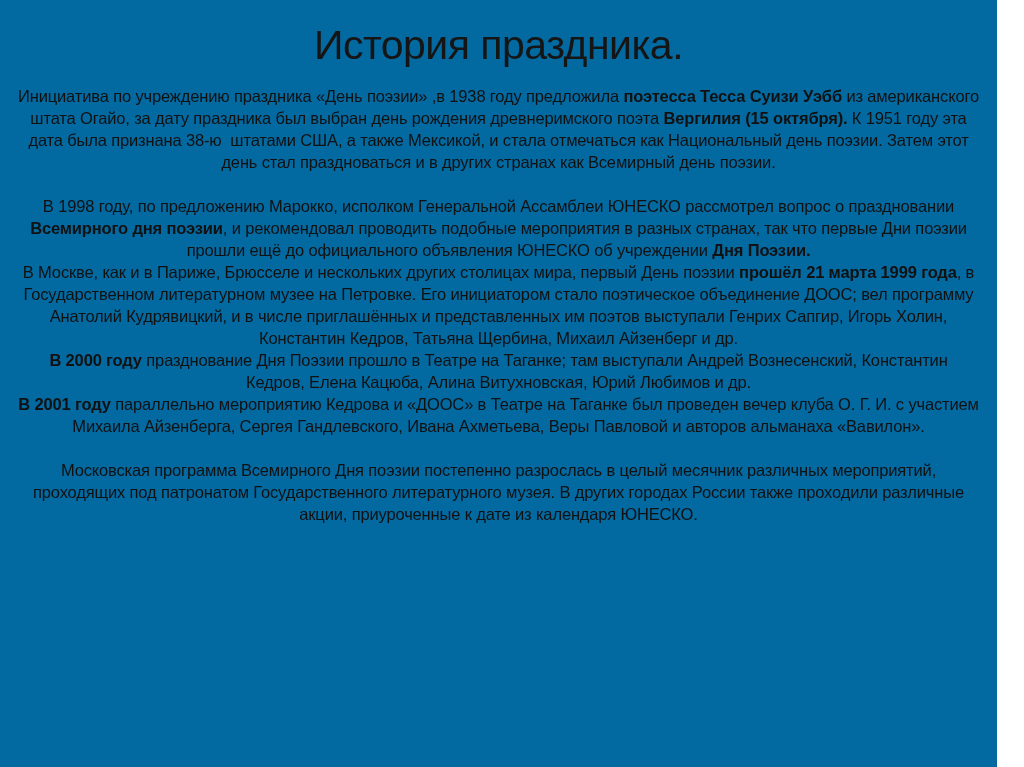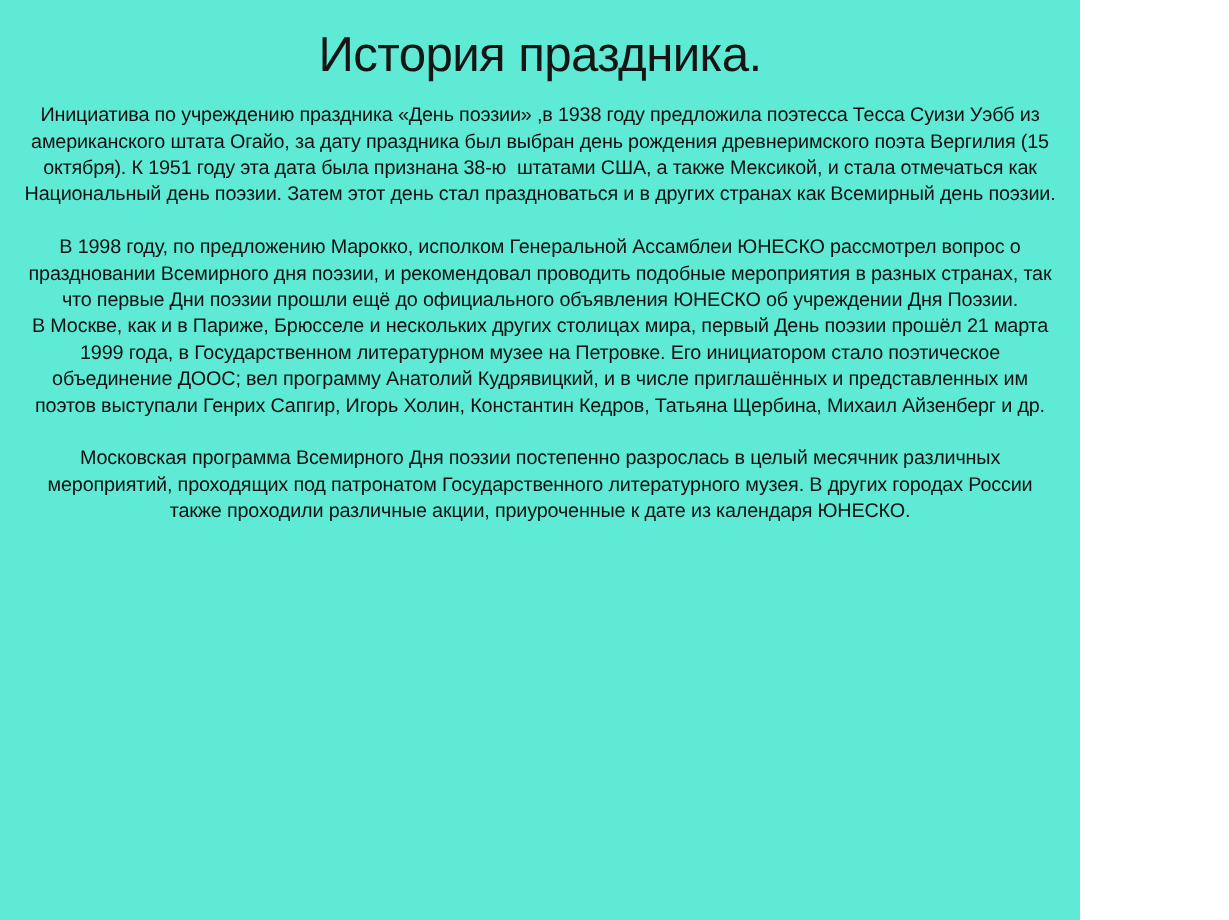--- a/index.html
+++ b/index.html
@@ -2,23 +2,23 @@
 <html lang="ru"><head>
 <meta charset="utf-8">
 <style>
   html, body {
     margin: 0;
     padding: 0;
     background: #ffffff;
   }
   .slide {
     position: relative;
-    width: 900px;
+    width: 997px;
     height: 767px;
-    background: #5eead4;
+    background: #0369a1;
     overflow: hidden;
     font-family: "Liberation Sans", "DejaVu Sans", sans-serif;
     color: #111111;
   }
   .title {
     margin: 0;
     padding-top: 22px;
     text-align: center;
     font-size: 41px;
     line-height: 1.15;
@@ -35,27 +35,29 @@
     letter-spacing: -0.15px;
   }
   .para {
     margin: 0;
     white-space: pre-wrap;
   }
   .para.gap-before {
     margin-top: 22px;
   }
   .b {
-    font-weight: 400;
+    font-weight: 700;
   }
 </style>
 </head>
 <body>
 
 <div class="slide">
   <h1 class="title">История праздника.</h1>
   <div class="body">
       <p class="para"><span class="">Инициатива по учреждению праздника «День поэзии» ,в 1938 году предложила </span><span class="b">поэтесса Тесса Суизи Уэбб</span><span class=""> из американского штата Огайо, за дату праздника был выбран день рождения древнеримского поэта </span><span class="b">Вергилия (15 октября).</span><span class=""> К 1951 году эта дата была признана 38-ю  штатами США, а также Мексикой, и стала отмечаться как Национальный день поэзии. Затем этот день стал праздноваться и в других странах как Всемирный день поэзии.</span></p>
       <p class="para gap-before"><span class="">В 1998 году, по предложению Марокко, исполком Генеральной Ассамблеи ЮНЕСКО рассмотрел вопрос о праздновании </span><span class="b">Всемирного дня поэзии</span><span class="">, и рекомендовал проводить подобные мероприятия в разных странах, так что первые Дни поэзии прошли ещё до официального объявления ЮНЕСКО об учреждении </span><span class="b">Дня Поэзии.</span></p>
       <p class="para"><span class="">В Москве, как и в Париже, Брюсселе и нескольких других столицах мира, первый День поэзии </span><span class="b">прошёл 21 марта 1999 года</span><span class="">, в Государственном литературном музее на Петровке. Его инициатором стало поэтическое объединение ДООС; вел программу Анатолий Кудрявицкий, и в числе приглашённых и представленных им поэтов выступали Генрих Сапгир, Игорь Холин, Константин Кедров, Татьяна Щербина, Михаил Айзенберг и др.</span></p>
+      <p class="para"><span class="b">В 2000 году</span><span class=""> празднование Дня Поэзии прошло в Театре на Таганке; там выступали Андрей Вознесенский, Константин Кедров, Елена Кацюба, Алина Витухновская, Юрий Любимов и др.</span></p>
+      <p class="para"><span class="b">В 2001 году</span><span class=""> параллельно мероприятию Кедрова и «ДООС» в Театре на Таганке был проведен вечер клуба О. Г. И. с участием Михаила Айзенберга, Сергея Гандлевского, Ивана Ахметьева, Веры Павловой и авторов альманаха «Вавилон».</span></p>
       <p class="para gap-before"><span class="">Московская программа Всемирного Дня поэзии постепенно разрослась в целый месячник различных мероприятий, проходящих под патронатом Государственного литературного музея. В других городах России также проходили различные акции, приуроченные к дате из календаря ЮНЕСКО.</span></p>
     </div>
 </div>
 
 </body></html>

